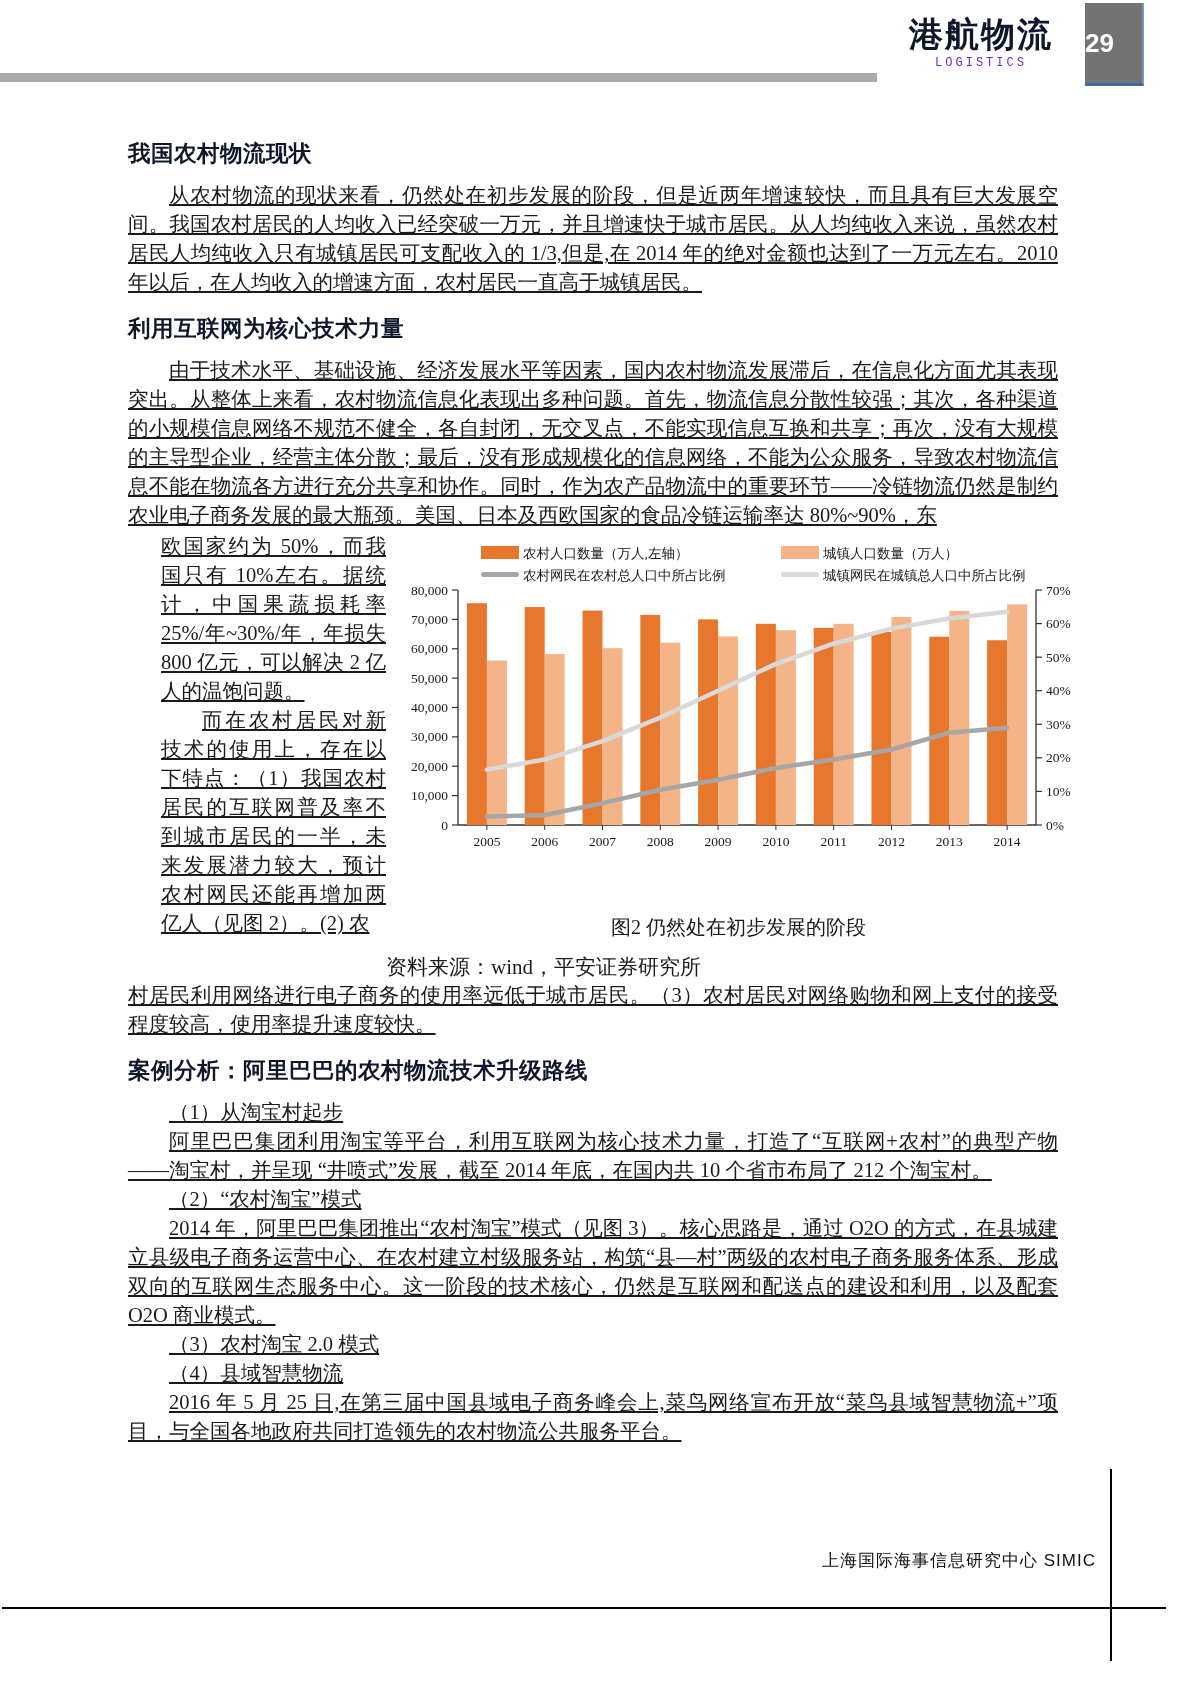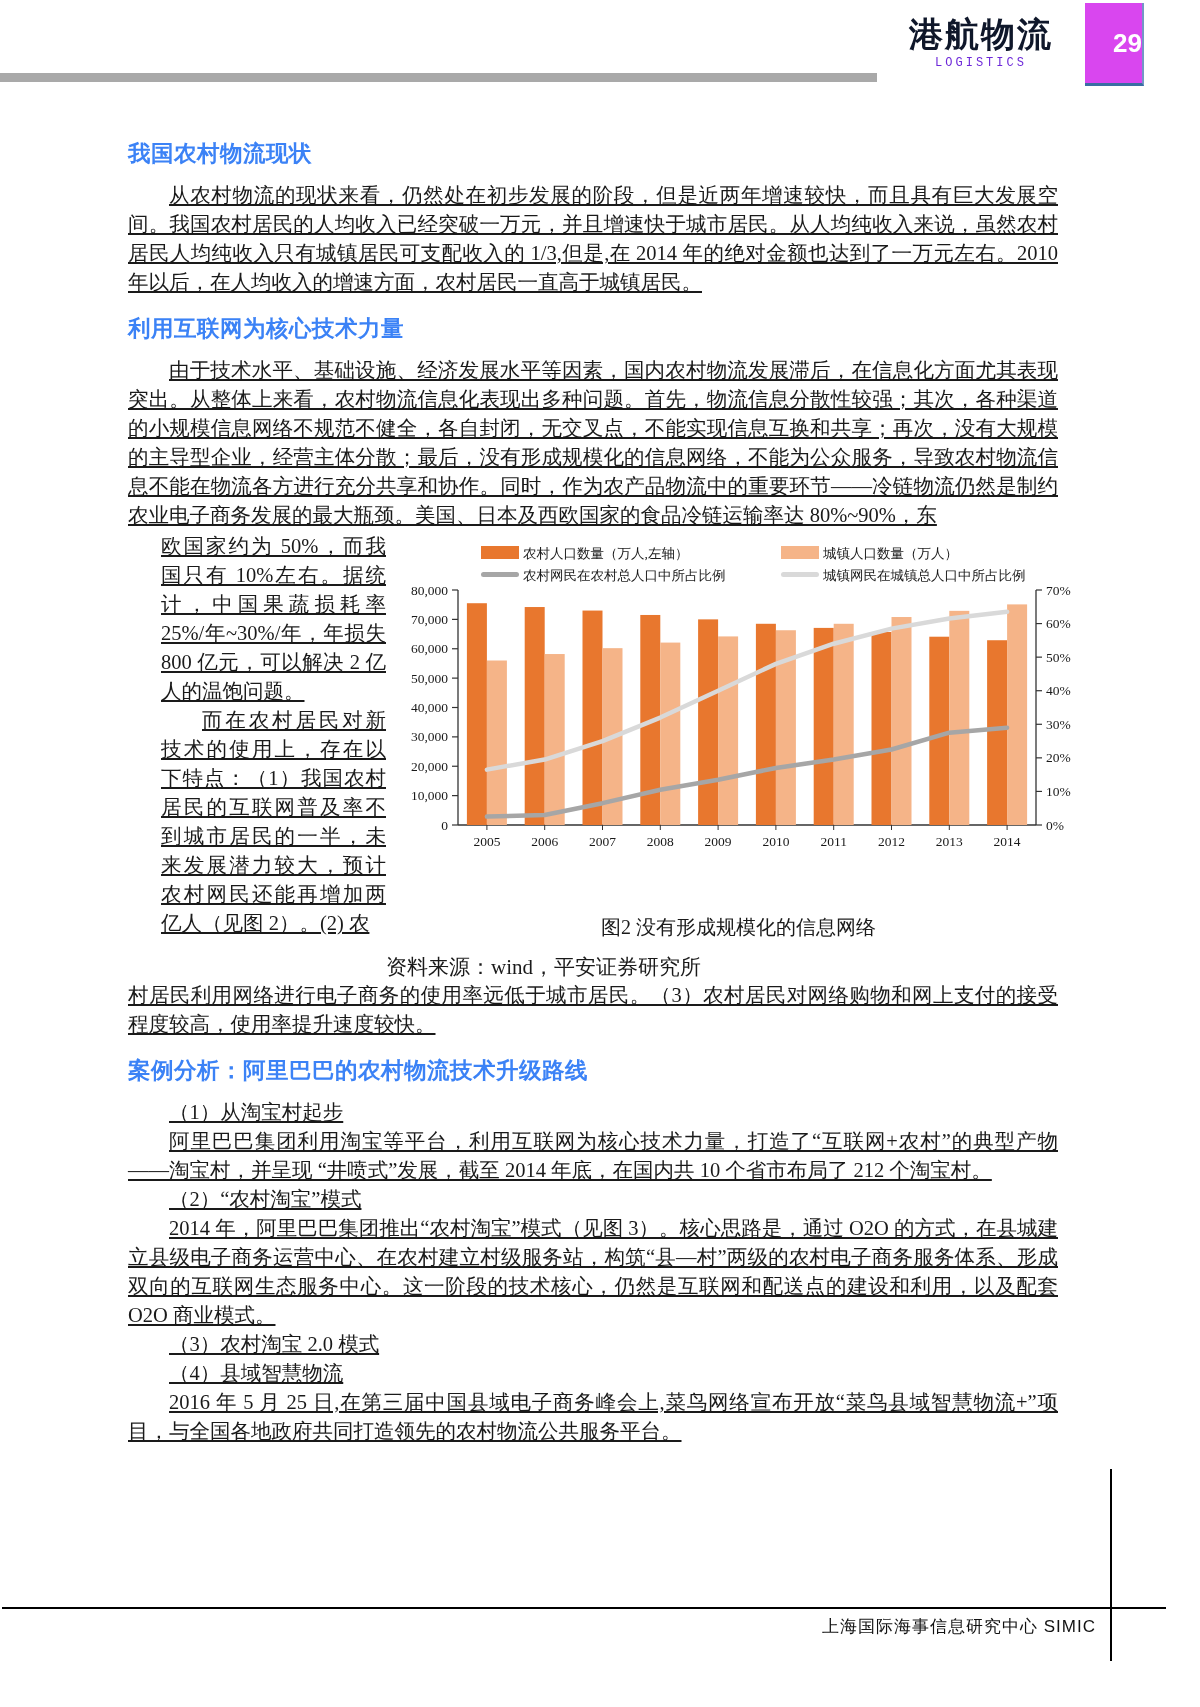--- a/index.html
+++ b/index.html
@@ -5,43 +5,43 @@
   html,body{margin:0;padding:0;}
   body{
     width:1200px;height:1707px;position:relative;background:#ffffff;overflow:hidden;
     font-family:"Liberation Serif","DejaVu Serif",serif;color:#1a1a1a;
   }
   .top-gray-bar{position:absolute;left:0;top:73px;width:877px;height:9px;background:#a9a9a9;}
   .brand{position:absolute;left:898px;top:14px;width:166px;text-align:center;}
   .brand-title{font-family:"Liberation Sans",sans-serif;font-weight:bold;font-size:34px;color:#0f172a;letter-spacing:2px;line-height:1.2;}
   .brand-sub{font-family:"Liberation Mono",monospace;font-size:12px;letter-spacing:3px;color:#6d28d9;margin-top:1px;}
   .page-box{
-    position:absolute;left:1085px;top:3px;width:57px;height:80px;background:#d946ef;
+    position:absolute;left:1085px;top:3px;width:57px;height:80px;background:#737373;
     border-bottom:3px solid #3A6DA3;border-right:2px solid #7397C6;
     color:#fff;font-family:"Liberation Sans",sans-serif;font-weight:bold;font-size:26px;
-    display:flex;align-items:center;justify-content:flex-end;
+    display:flex;align-items:center;justify-content:flex-start;
   }
   .content{position:absolute;left:128px;top:138px;width:930px;}
   .sec-heading{
-    font-family:"Liberation Sans",sans-serif;font-size:22.5px;font-weight:bold;color:#3b82f6;
+    font-family:"Liberation Sans",sans-serif;font-size:22.5px;font-weight:bold;color:#0f172a;
     margin:16px 0 12px 0;letter-spacing:0.5px;
   }
   .sec-heading.first{margin-top:0;}
   .body-p{font-size:20.5px;line-height:29px;text-align:justify;margin:0;text-indent:2em;text-decoration:underline;}
   .body-p.cont{text-indent:0;}
   .fig-row{display:flex;margin-top:2px;}
   .side-col{width:225px;flex:none;margin-left:33px;}
   .fig-block{width:705px;flex:none;padding-top:6px;}
   .fig-caption{text-align:center;font-size:20px;margin-top:4px;}
   .fig-source{font-size:21px;margin-top:12px;text-align:left;}
   svg text{font-family:"Liberation Serif","DejaVu Serif",serif;fill:#1a1a1a;}
   .footer-hline{position:absolute;top:1607px;left:2px;width:1164px;height:2px;background:#000;}
   .footer-vline{position:absolute;top:1469px;left:1110px;width:2px;height:192px;background:#000;}
   .footer-text{
-    position:absolute;top:1615px;left:0;width:1096px;text-align:right;
+    position:absolute;top:1549px;left:0;width:1096px;text-align:right;
     font-family:"Liberation Sans",sans-serif;font-size:17px;letter-spacing:1px;color:#111;
   }
 </style>
 </head>
 <body>
 
 <div class="top-gray-bar"></div>
 
 <div class="brand">
   <div class="brand-title">港航物流</div>
@@ -148,21 +148,21 @@
           <text x="621.0999999999999" y="308" text-anchor="middle" font-size="13.5">2014</text>
           <rect x="95" y="8" width="38" height="13" fill="#E8772E"></rect>
           <text x="137" y="19.5" font-size="13.5">农村人口数量（万人,左轴）</text>
           <rect x="395" y="8" width="38" height="13" fill="#F5B488"></rect>
           <text x="437" y="19.5" font-size="13.5">城镇人口数量（万人）</text>
           <rect x="95" y="34" width="38" height="5" rx="2.5" fill="#A6A6A6"></rect>
           <text x="137" y="41.5" font-size="13.5">农村网民在农村总人口中所占比例</text>
           <rect x="395" y="34" width="38" height="5" rx="2.5" fill="#D9D9D9"></rect>
           <text x="437" y="41.5" font-size="13.5">城镇网民在城镇总人口中所占比例</text>
         </svg>
-      <div class="fig-caption">图2 没有形成规模化的信息网络</div>
+      <div class="fig-caption">图2 仍然处在初步发展的阶段</div>
       <div class="fig-source">资料来源：wind，平安证券研究所</div>
     </div>
   </div>
 
   <p class="body-p cont">村居民利用网络进行电子商务的使用率远低于城市居民。（3）农村居民对网络购物和网上支付的接受程度较高，使用率提升速度较快。</p>
 
   <div class="sec-heading">案例分析：阿里巴巴的农村物流技术升级路线</div>
   <p class="body-p">（1）从淘宝村起步</p>
   <p class="body-p">阿里巴巴集团利用淘宝等平台，利用互联网为核心技术力量，打造了“互联网+农村”的典型产物——淘宝村，并呈现 “井喷式”发展，截至 2014 年底，在国内共 10 个省市布局了 212 个淘宝村。</p>
   <p class="body-p">（2）“农村淘宝”模式</p>

